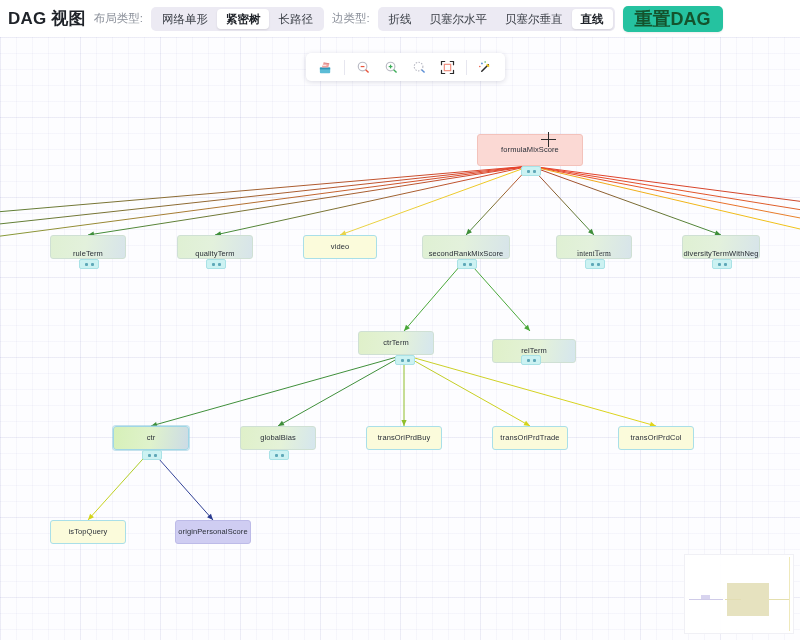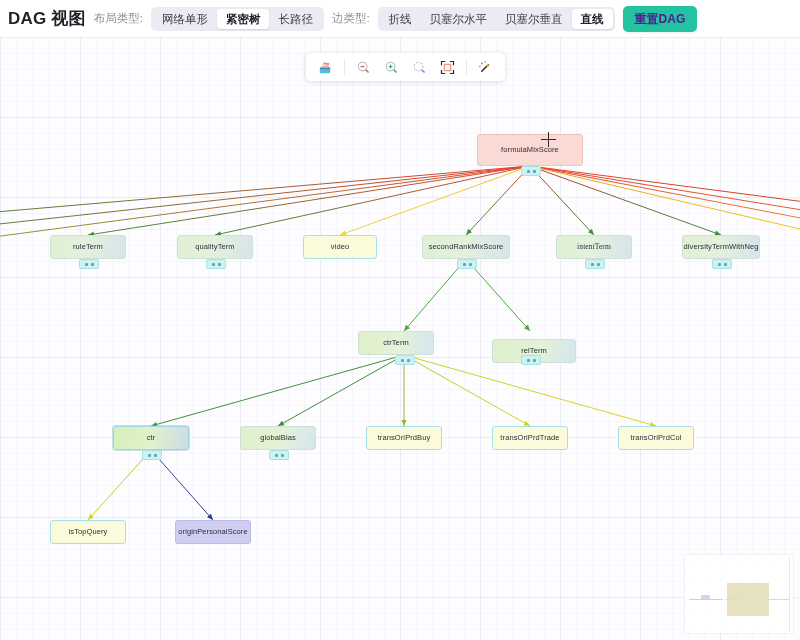--- a/index.html
+++ b/index.html
@@ -42,22 +42,22 @@
     font-size: 11.5px; color: #3c4048;
     padding: 0 9px; height: 20px; line-height: 20px;
     border-radius: 4px; white-space: nowrap;
     cursor: pointer;
   }
   .seg-btn.active {
     background: #ffffff; color: #1f2329; font-weight: 700;
     box-shadow: 0 1px 2px rgba(0,0,0,.10);
   }
   .reset-btn {
-    background: #25c2a0; color: #4c1d95;
-    font-size: 12px; font-weight: 600;
+    background: #25c2a0; color: #14532d;
+    font-size: 18px; font-weight: 600;
     height: 26px; line-height: 26px;
     padding: 0 12px; border-radius: 5px;
     white-space: nowrap; cursor: pointer;
     box-shadow: 0 1px 2px rgba(0,0,0,.08);
   }
 
   
   #canvas {
     position: absolute; left: 0; top: 37px;
     width: 800px; height: 603px;
@@ -101,21 +101,21 @@
     color: #2a2f38;
     letter-spacing: .1px;
     text-align: center;
     cursor: pointer;
     z-index: 10;
     user-select: none;
   }
   .node .lbl { padding: 0 3px; line-height: 1.1; }
 
   .n-root   { background:#fbd9d4; border:1px solid #f3c2bb; }
-  .n-green  { background: linear-gradient(100deg,#dff0d3 0%,#e3f1dc 46%,#d7e4ea 100%); border:1px solid #cfe0d4; }
+  .n-green  { background: linear-gradient(100deg,#dff0d3 0%,#e3f1dc 46%,#d7e4ea 100%); border:1px solid #cfe0d4;align-items:flex-end; }
   .n-green2 { background: linear-gradient(100deg,#dff0c9 0%,#e4f2d8 55%,#d5e6ee 100%); border:1px solid #cfe0d4; }
   .n-yellow { background:#fbfbdb; border:1px solid #a9dfe8; }
   .n-purple { background:#cfcdf2; border:1px solid #bdbbe8; }
   .n-sel    { background: linear-gradient(100deg,#d6f0b8 0%,#dff2cb 50%,#ccdbe6 100%); border:1px solid #9fd6e6; box-shadow:0 0 0 1px rgba(140,200,220,.5); }
 
   
   .badge {
     position: absolute;
     height: 8px;
     background: #ccf2f2;

